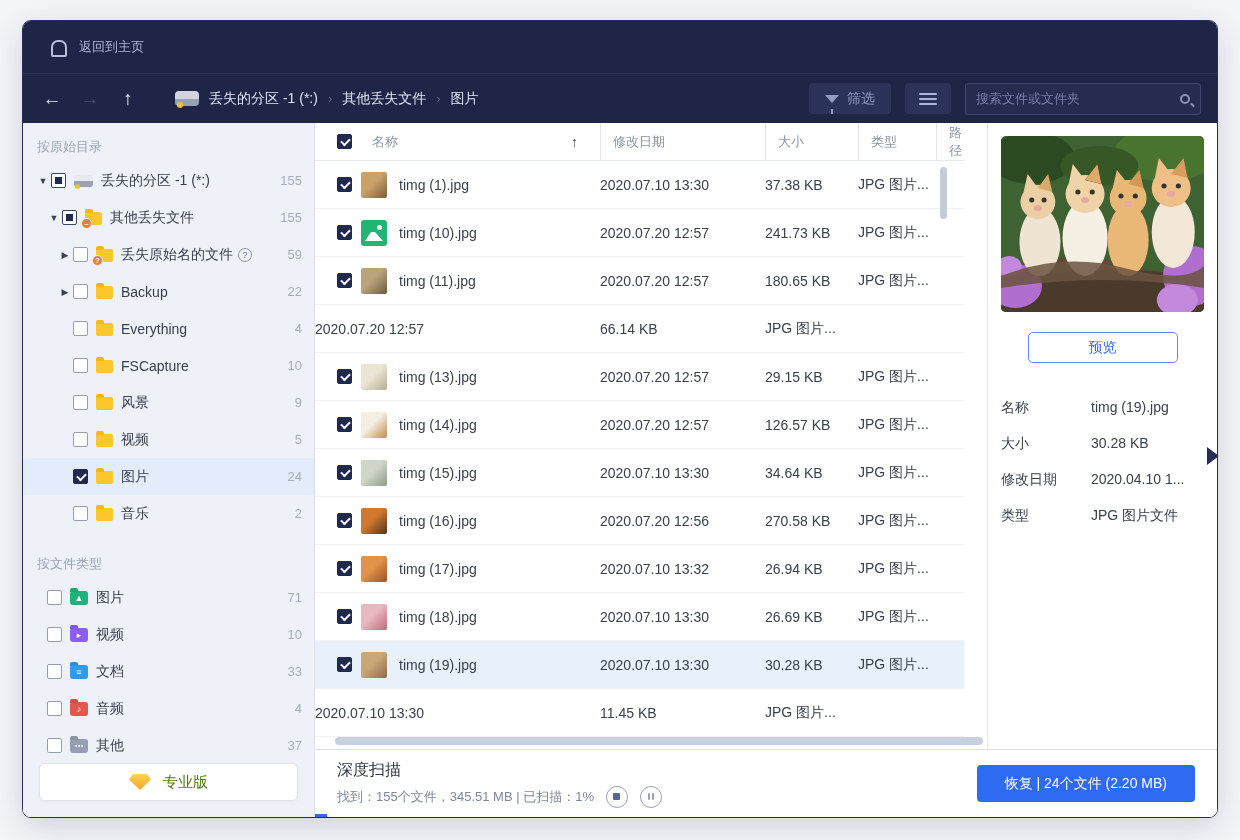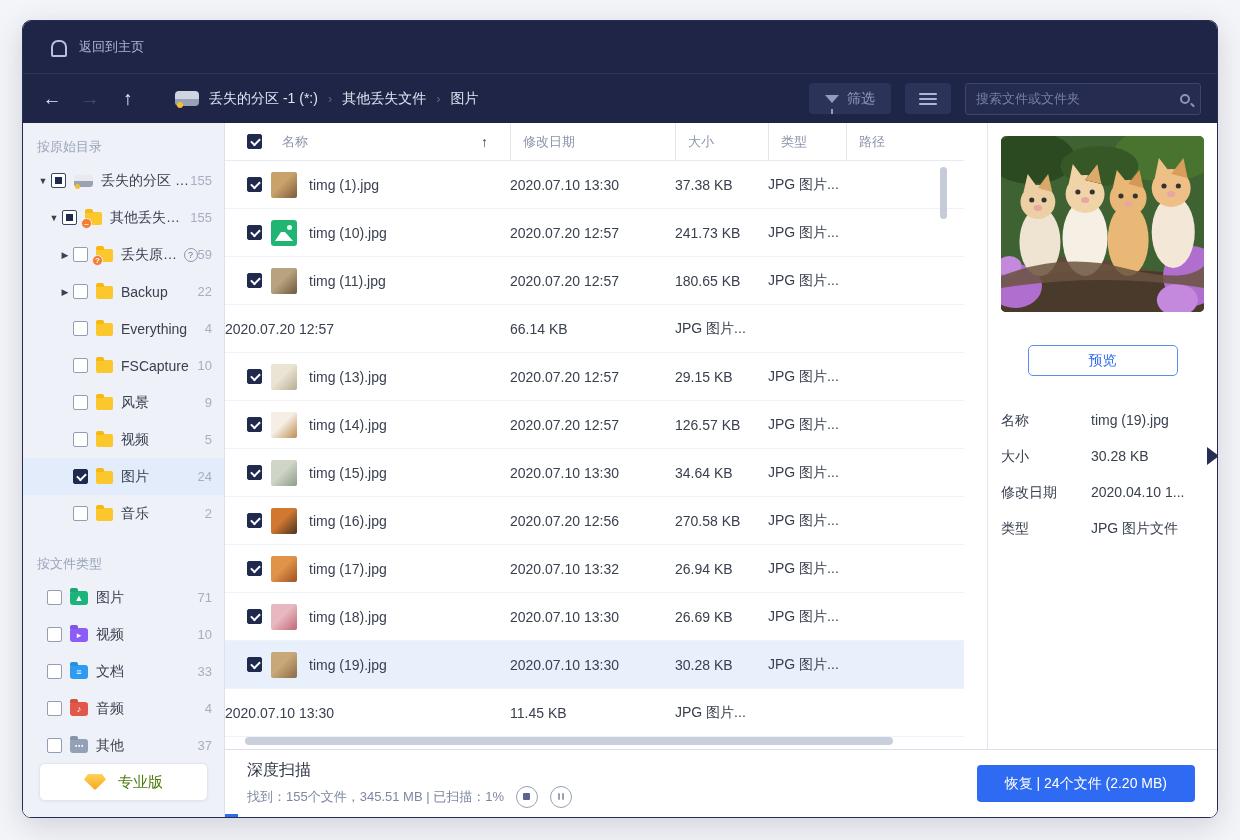--- a/index.html
+++ b/index.html
@@ -68,21 +68,21 @@
     display:flex; align-items:center; padding:0 10px; }
   .search-box input { flex:1; background:transparent; border:none; outline:none;
     color:#aab1cf; font-size:13px; font-family:inherit; }
   .search-box input::placeholder { color:#767fa6; }
   .mag { width:10px; height:10px; border:2px solid #8b94b8; border-radius:50%; position:relative; flex:none; }
   .mag:after { content:""; position:absolute; left:8px; top:8px; width:5px; height:2px;
     background:#8b94b8; transform:rotate(45deg); border-radius:1px; }
   
   .content { flex:1; display:flex; min-height:0; background:#fff; }
   
-  .sidebar { width:202px; flex:none; background:#eef1f8; border-right:1px solid #dde1ec;
+  .sidebar { width:292px; flex:none; background:#eef1f8; border-right:1px solid #dde1ec;
     position:relative; overflow:hidden; }
   .side-head { font-size:13px; color:#9aa3b8; padding:15px 0 6px 14px; }
   .tree-item { height:37px; display:flex; align-items:center; font-size:14px; color:#39404f; cursor:pointer; }
   .tree-item.selected { background:#e3ecfa; }
   .arrow-slot { width:16px; flex:none; text-align:center; font-size:9px; color:#3a4154; }
   .cbx { width:15px; height:15px; border:1px solid #959db2; border-radius:2px; background:#fff;
     flex:none; position:relative; cursor:pointer; margin-right:8px; }
   .cbx.checked { background:#1f2a4e; border-color:#1f2a4e; }
   .cbx.checked:after { content:""; position:absolute; left:3px; top:3px; width:7px; height:4px;
     border-left:2px solid #fff; border-bottom:2px solid #fff; transform:rotate(-45deg); }
@@ -137,21 +137,21 @@
   .thumb.icon-img:before { content:""; position:absolute; right:5px; top:5px; width:5px; height:5px;
     border-radius:50%; background:#eafff3; }
   .cell-dim { white-space:nowrap; overflow:hidden; }
   .vscroll { position:absolute; right:17px; top:44px; width:7px; height:52px; background:#c5cbd9; border-radius:4px; }
   .hscroll { position:absolute; left:20px; bottom:4px; width:648px; height:8px; background:#c9cfdc; border-radius:4px; }
   .panel-toggle { position:absolute; right:-2px; top:324px; width:0; height:0; cursor:pointer;
     border-top:9px solid transparent; border-bottom:9px solid transparent; border-left:12px solid #272e55; }
   
   .preview-panel { width:230px; flex:none; border-left:1px solid #e3e6ee; padding:13px 13px 0 13px; }
   .preview-img { width:100%; height:176px; border-radius:5px; overflow:hidden; display:block; }
-  .preview-btn { margin:33px auto 0; width:150px; height:31px; border:1px solid #5b8df0; border-radius:5px;
+  .preview-btn { margin:20px auto 0; width:150px; height:31px; border:1px solid #5b8df0; border-radius:5px;
     background:#fff; color:#2e6bf2; font-size:14px; display:flex; align-items:center; justify-content:center;
     cursor:pointer; }
   .details { margin-top:36px; }
   .detail-row { display:flex; font-size:14px; color:#39404f; margin-bottom:18px; }
   .detail-label { width:90px; flex:none; }
   .detail-value { white-space:nowrap; overflow:hidden; }
   
   .footer { height:68px; flex:none; border-top:1px solid #dadfeb; background:#fff; position:relative;
     display:flex; align-items:center; padding:2px 22px; }
   .scan-block { display:flex; flex-direction:column; gap:5px; }

